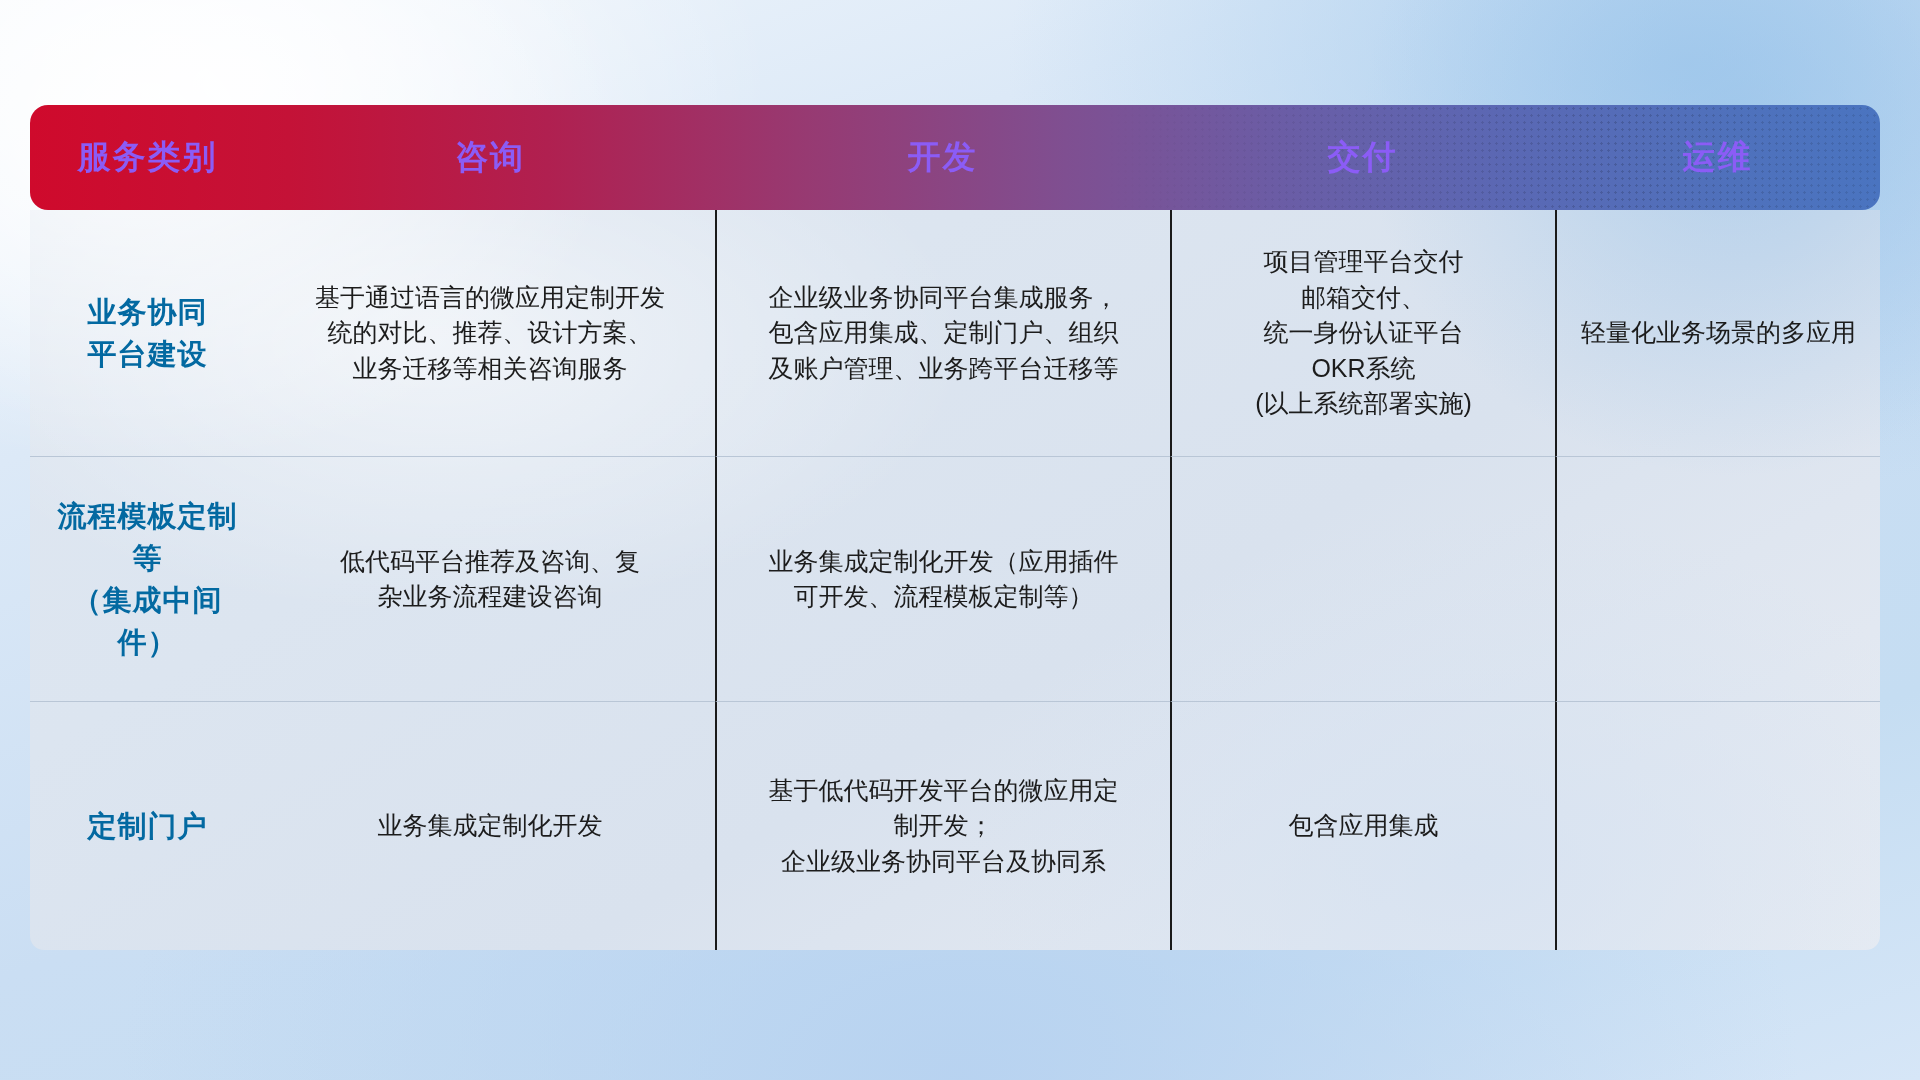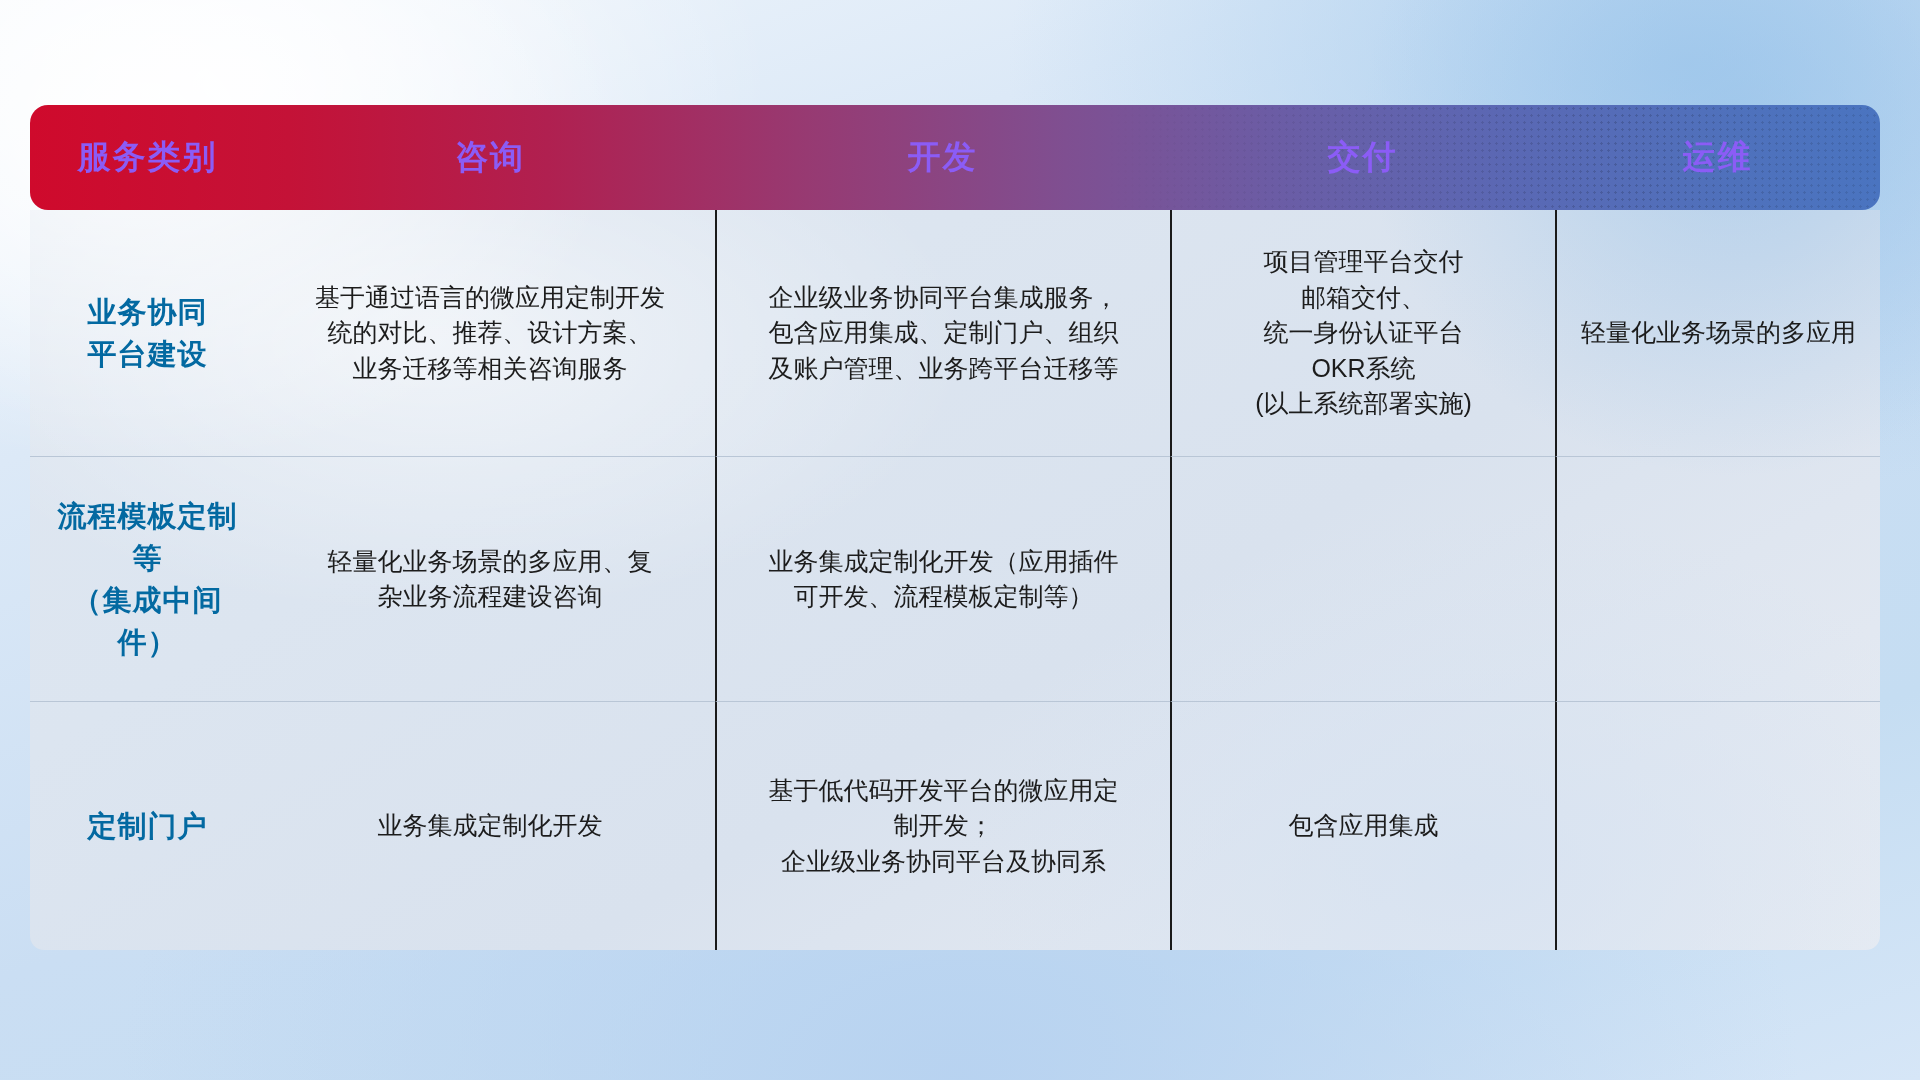--- a/index.html
+++ b/index.html
@@ -184,21 +184,21 @@
           <span class="cell-text">轻量化业务场景的多应用</span>
         </td>
       </tr>
 
       <tr class="r2">
         <td class="cat">
           <span class="cell-text">流程模板定制等
 （集成中间件）</span>
         </td>
         <td>
-          <span class="cell-text">轻量化业务场景的多应用、复
+          <span class="cell-text">低代码平台推荐及咨询、复
 杂业务流程建设咨询</span>
         </td>
         <td class="sep-l">
           <span class="cell-text">业务集成定制化开发（应用插件
 可开发、流程模板定制等）</span>
         </td>
         <td class="sep-l">
           <span class="cell-text"></span>
         </td>
         <td class="sep-l">

